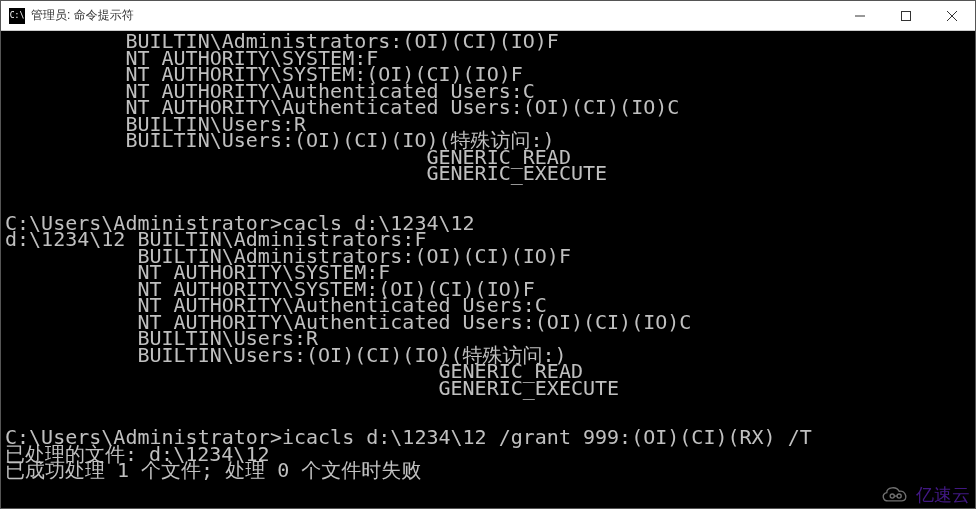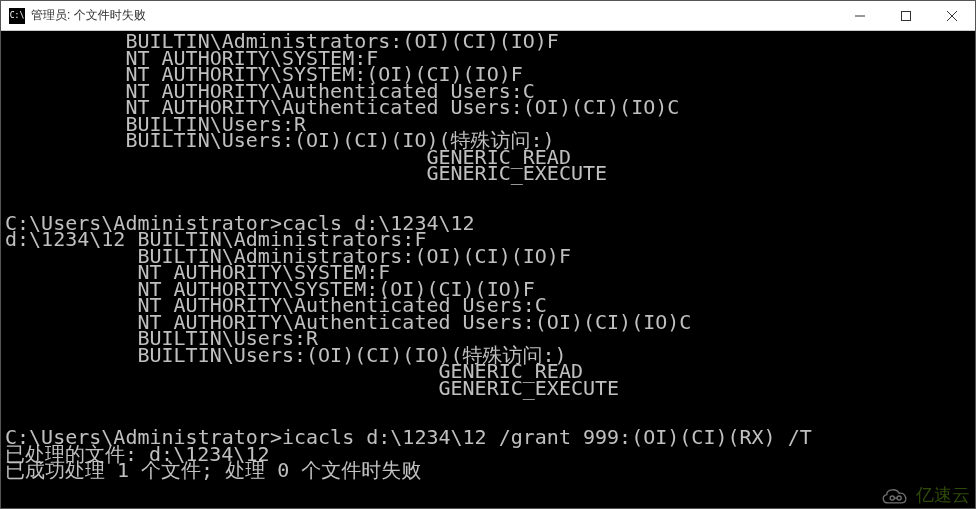--- a/index.html
+++ b/index.html
@@ -52,41 +52,41 @@
     font-size: 20px;
     line-height: 16.5px;
     white-space: pre;
     padding: 2px 0 0 4px;
     overflow: hidden;
     position: relative;
   }
   .watermark {
     position: absolute;
     right: 6px; bottom: 2px;
-    display: flex; align-items: flex-end;
+    display: flex; align-items: flex-start;
     opacity: 0.6;
-    color: #4d7c0f;
+    color: #6d28d9;
     font-size: 18px;
     font-family: "Microsoft YaHei", sans-serif;
   }
   .watermark svg {
     width: 34px; height: 22px;
     stroke: #bbb; fill: none; stroke-width: 2;
     margin-right: 4px;
   }
 </style>
 </head>
 <body>
 
 <div class="window">
   <div class="titlebar">
     <div class="icon">
       <span>C:\</span>
     </div>
-    <div class="title">管理员: 个文件时失败</div>
+    <div class="title">管理员: 命令提示符</div>
     <div class="spacer"></div>
     <div class="win-btn">
       <svg viewBox="0 0 10 10">
           <line x1="0" y1="5" x2="10" y2="5"></line>
         </svg>
     </div>
     <div class="win-btn">
       <svg viewBox="0 0 10 10">
           <rect x="0.5" y="0.5" width="9" height="9"></rect>
         </svg>

